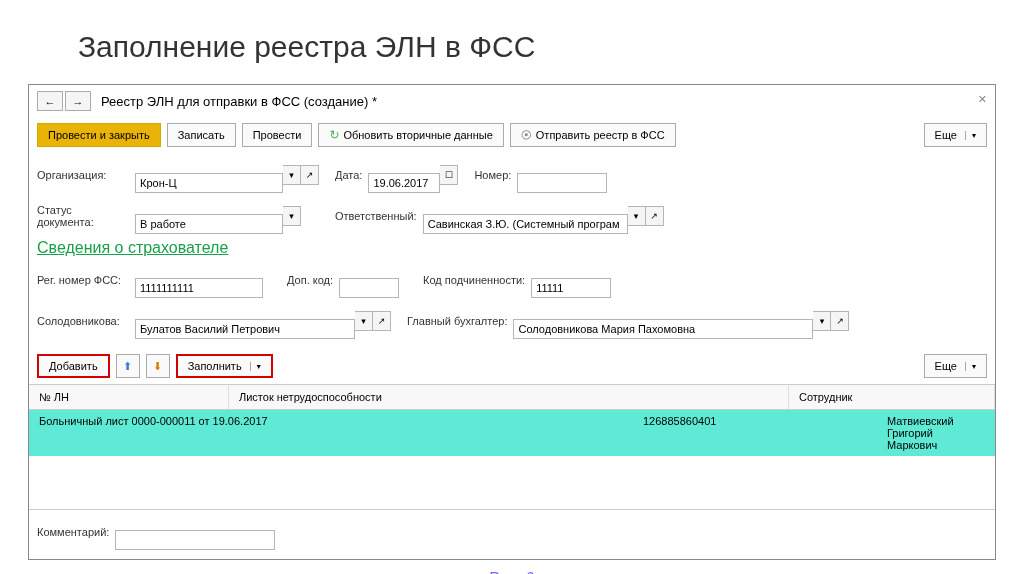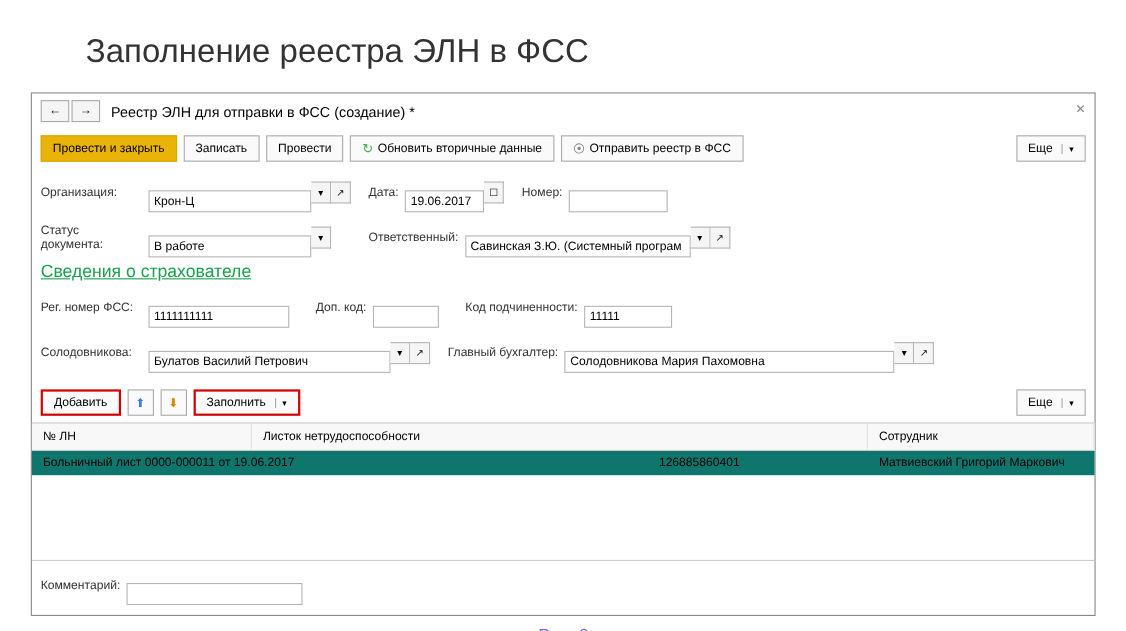--- a/index.html
+++ b/index.html
@@ -28,21 +28,21 @@
     .arrow-btn { border: 1px solid #aaa; background: #fafafa; width: 24px; height: 24px; display: flex; align-items: center; justify-content: center; cursor: pointer; font-size: 11px; color: #3b7dd8; }
     .arrow-btn.down { color: #d98200; }
     .table { font-size: 11px; }
     .thead { display: flex; background: #f8f8f8; border-top: 1px solid #ccc; border-bottom: 1px solid #ccc; }
     .th { padding: 6px 10px; border-right: 1px solid #e0e0e0; }
     .col1 { width: 560px; }
     .col2 { width: 200px; }
     .col3 { flex: 1; }
     .trow { display: flex; }
     .td { padding: 5px 10px; }
-    .trow.sel { background: #0f766e; }
+    .trow.sel { background: #5eead4; gap: 44px; }
     .table-body { min-height: 100px; border-bottom: 1px solid #ccc; }
     .icon-refresh { color: #4caf50; font-size: 12px; }
     .icon-send { color: #888; font-size: 11px; }
     .caption { text-align: center; font-size: 16px; margin-top: 10px; color: #8b5cf6; }
   </style>
 </head>
 <body>
 
 <div class="page-title">Заполнение реестра ЭЛН в ФСС</div>
 

